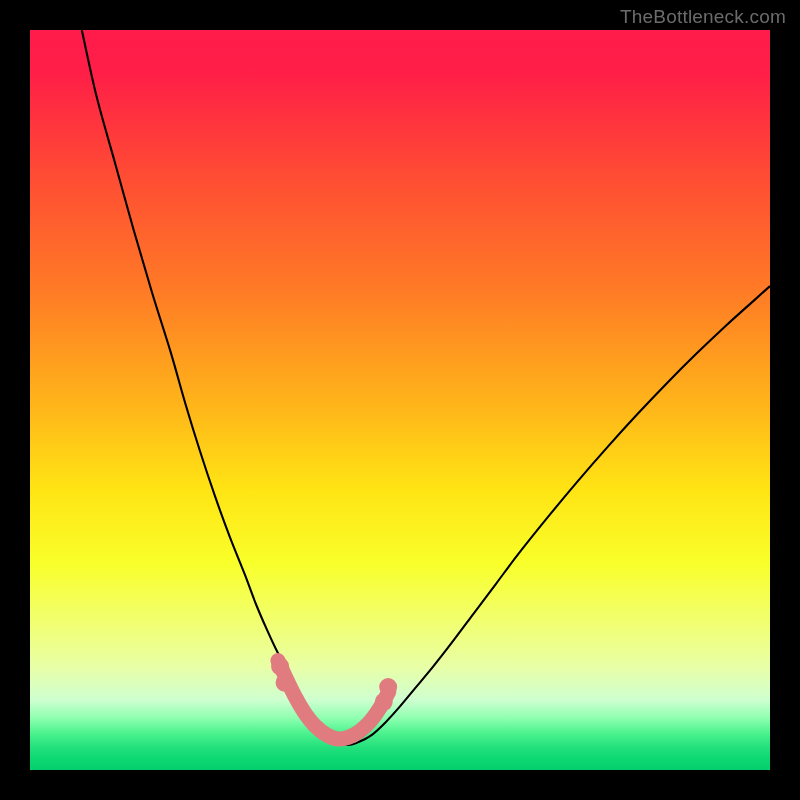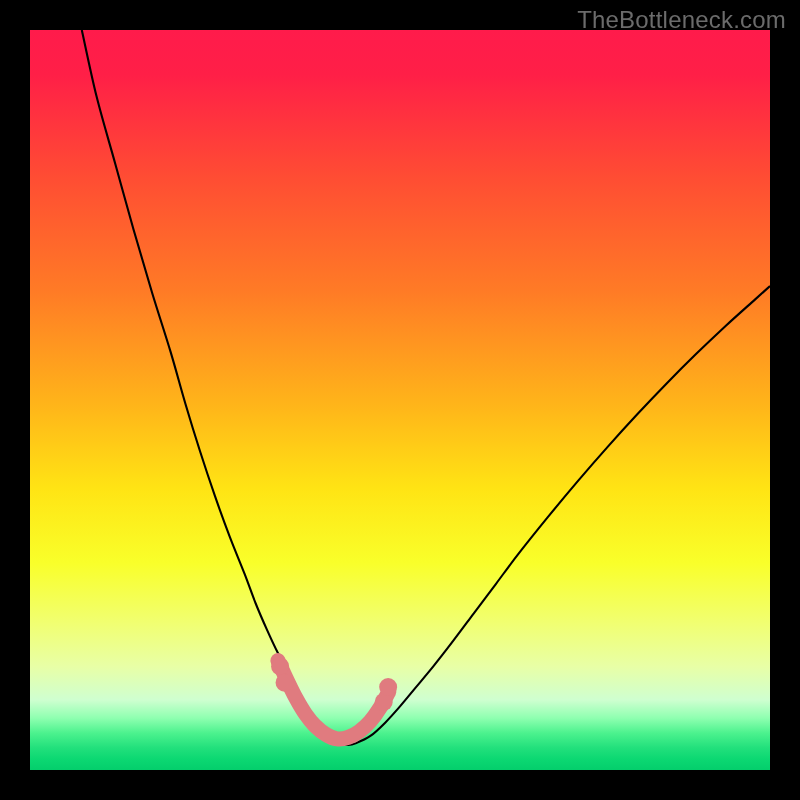--- a/index.html
+++ b/index.html
@@ -39,21 +39,21 @@
     left: 0;
     top: 0;
     width: 100%;
     height: 100%;
   }
   .watermark {
     position: absolute;
     top: 6px;
     right: 14px;
     color: #6b6b6b;
-    font-size: 24px;
+    font-size: 19px;
     letter-spacing: 0.2px;
     font-weight: 500;
   }
 </style>
 </head>
 <body>
 
 <div class="frame">
   <div class="watermark">TheBottleneck.com</div>
   <div class="plot-area">

